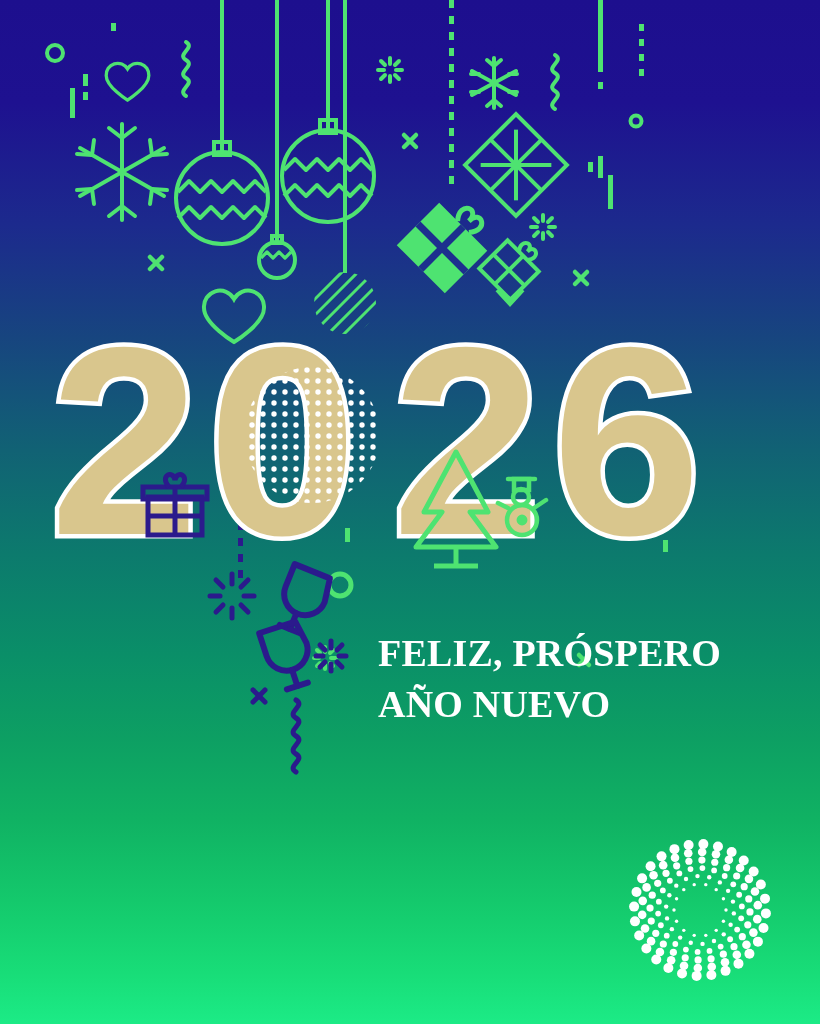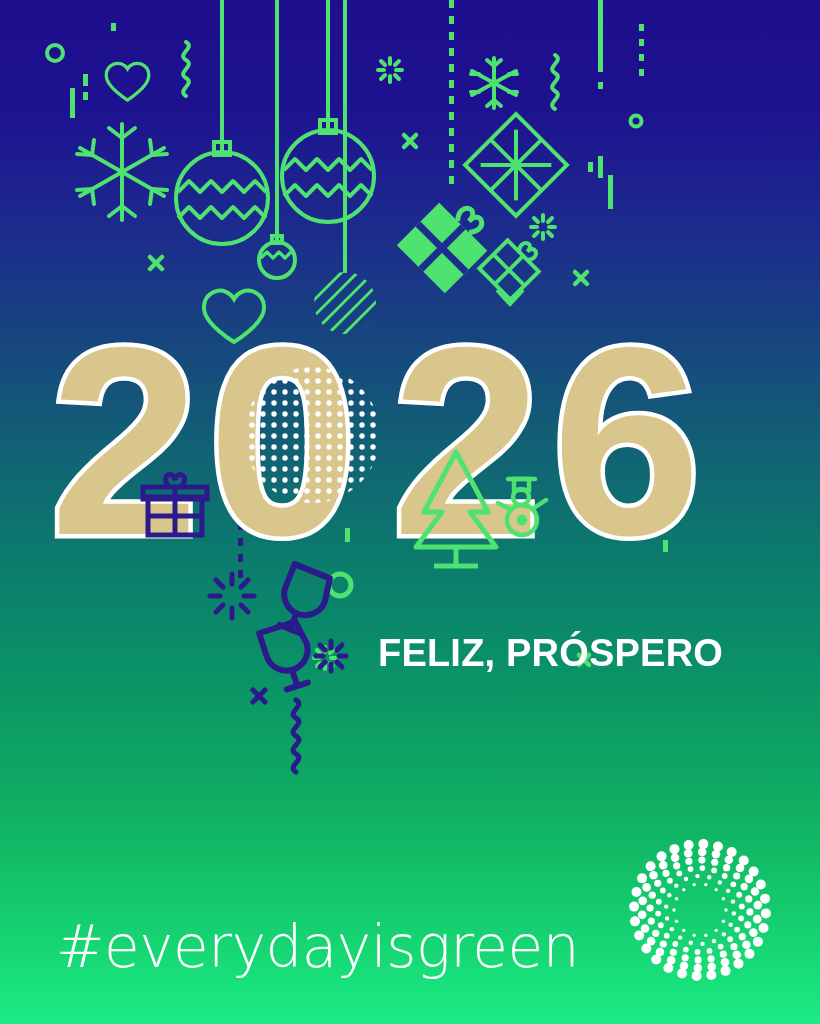--- a/index.html
+++ b/index.html
@@ -44,21 +44,21 @@
     position:absolute;
     left:378px;
     top:628px;
     width:420px;
     color:#ffffff;
     font-size:38px;
     font-weight:bold;
     letter-spacing:.2px;
     line-height:1.33;
   }
-  .headline div{white-space:nowrap;}
+  .headline div{white-space:nowrap;font-family:Liberation Serif, serif;}
 
   
   .hashtag{
     position:absolute;
     left:56px;
     top:918px;
     color:#ffffff;
     font-size:58px;
     font-weight:300;
     letter-spacing:-0.5px;
@@ -375,23 +375,23 @@
       <circle cx="521" cy="497" r="8"></circle>
       <rect x="514" y="479" width="15" height="11"></rect>
       <line x1="508" y1="479" x2="535" y2="479"></line>
       <line x1="508" y1="508" x2="498" y2="503"></line>
       <line x1="534" y1="508" x2="546" y2="500"></line>
     </g>
   </svg>
 
   <div class="headline">
     <div>FELIZ, PRÓSPERO</div>
+    <div>AÑO NUEVO</div>
   </div>
 
-  <div class="hashtag">#everydayisgreen</div>
 
   <svg class="logo" viewBox="0 0 160 160" xmlns="http://www.w3.org/2000/svg">
     <g id="logo-dots" fill="#ffffff">
         <circle cx="106.00" cy="80.00" r="1.7"></circle>
         <circle cx="103.43" cy="91.28" r="1.7"></circle>
         <circle cx="96.21" cy="100.33" r="1.7"></circle>
         <circle cx="85.79" cy="105.35" r="1.7"></circle>
         <circle cx="74.21" cy="105.35" r="1.7"></circle>
         <circle cx="63.79" cy="100.33" r="1.7"></circle>
         <circle cx="56.57" cy="91.28" r="1.7"></circle>

